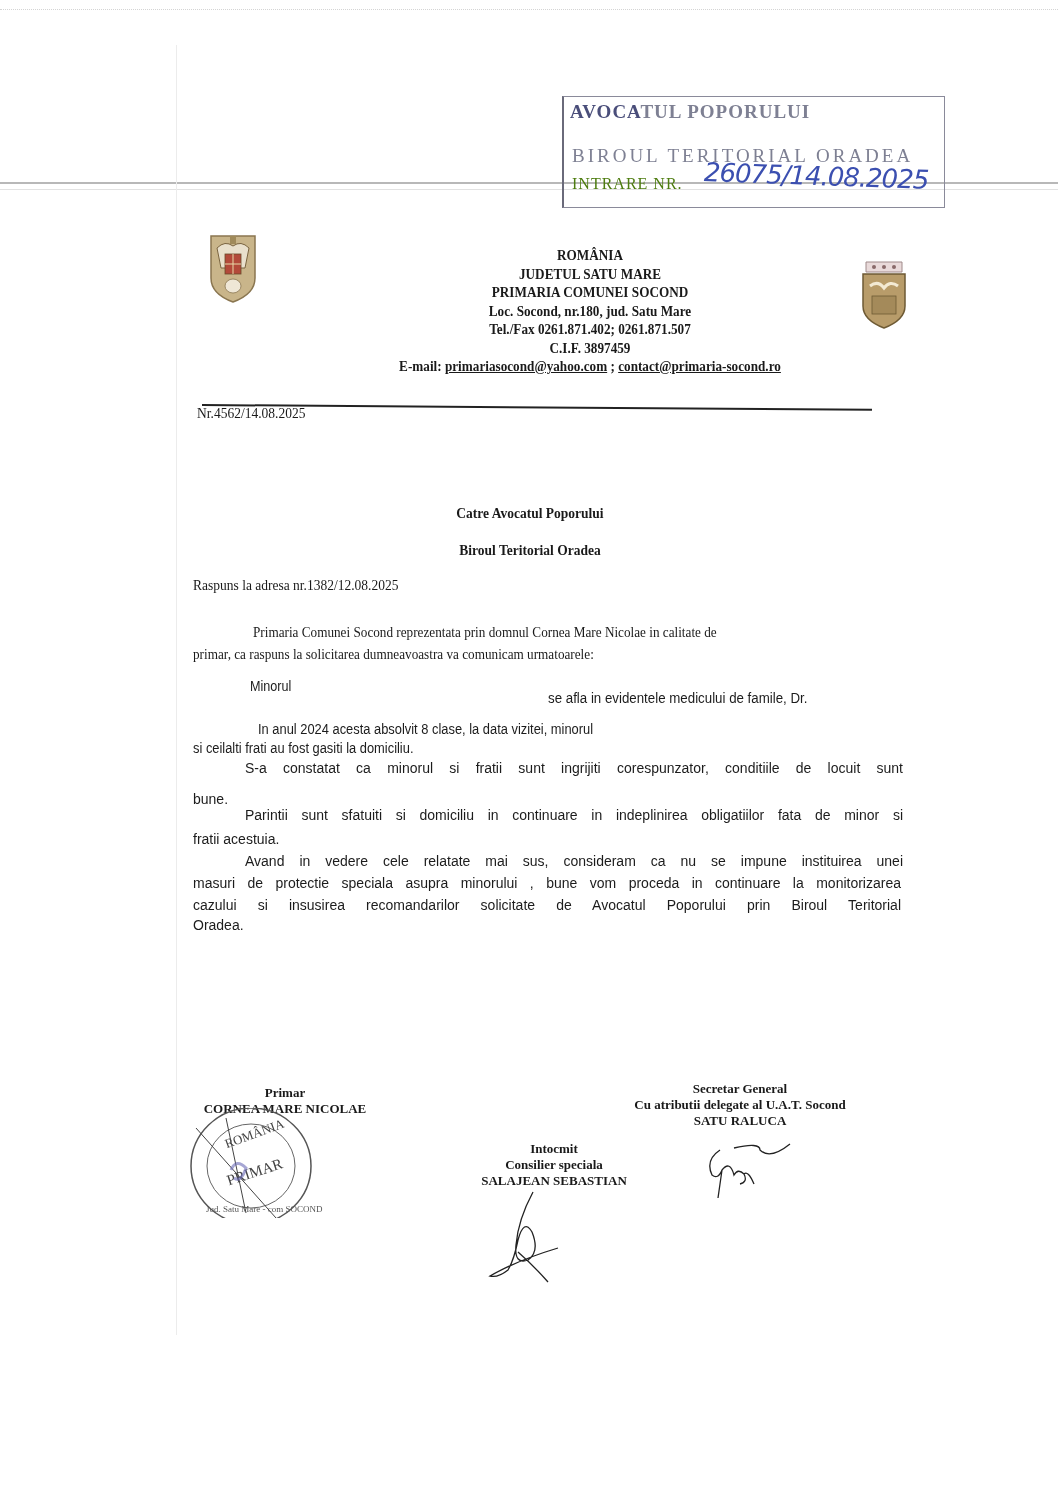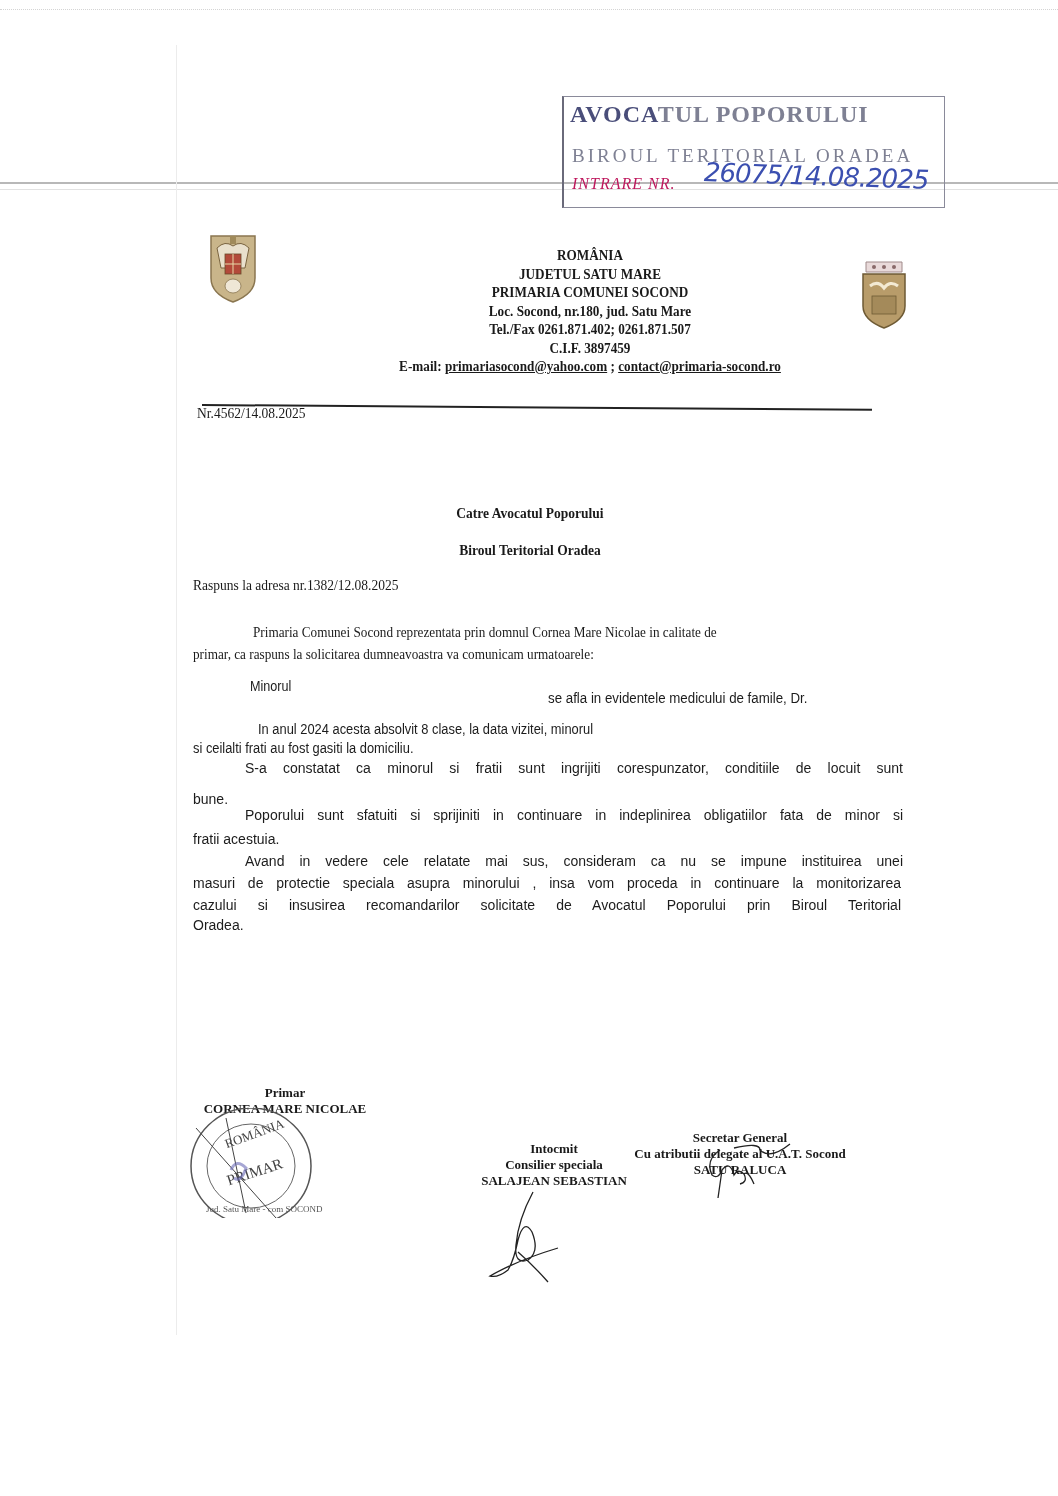--- a/index.html
+++ b/index.html
@@ -7,24 +7,24 @@
   .abs { position:absolute; }
 
   
   .top-dotline { left:0; top:9px; width:1058px; height:1px; border-top:1px dotted #d4d4d4; }
   .scan-line { left:0; top:182px; width:1058px; height:2px; background:#9a9a9a; opacity:0.7; }
   .scan-line2 { left:0; top:189px; width:1058px; height:1px; background:#e2e2e2; }
   .margin-vline { left:176px; top:45px; width:1px; height:1290px; background:#ececec; }
 
   
   .stamp { left:562px; top:96px; width:380px; height:110px; border:1px solid #8a8a9a; border-left:2px solid #6a6a7a; color:#7e8093; }
-  .stamp-l1 { left:6px; top:4px; font-size:24px; font-weight:bold; letter-spacing:1px; white-space:nowrap;text-align:center; }
+  .stamp-l1 { left:6px; top:4px; font-size:19px; font-weight:bold; letter-spacing:1px; white-space:nowrap;text-align:center; }
   .stamp-l1 .dark { color:#4a4e7a; }
   .stamp-l2 { left:8px; top:48px; font-size:19px; letter-spacing:3px; white-space:nowrap; }
-  .stamp-l3 { left:8px; top:78px; font-size:16px; letter-spacing:1px; white-space:nowrap; color:#be185d;font-style:italic; }
+  .stamp-l3 { left:8px; top:78px; font-size:16px; letter-spacing:1px; white-space:nowrap; color:#4d7c0f; }
   .stamp-hand { left:140px; top:64px; font-family:"DejaVu Sans", sans-serif; font-size:26px; color:#3b4fb0; font-style:italic; letter-spacing:-1px; white-space:nowrap; transform:rotate(2deg); }
 
   
   .coat { width:52px; height:72px; }
   .coat-ro { left:207px; top:232px; }
   .coat-sc { left:858px; top:258px; }
 
   
   .header { left:300px; top:246px; width:580px; text-align:center; font-weight:bold; line-height:18.5px; font-size:15px; transform:scaleX(0.88); transform-origin:50% 0; }
   .header div { white-space:nowrap; }
@@ -55,21 +55,21 @@
   .p5b { left:193px; top:831px; }
   .p6a { left:245px; top:853px; width:658px; }
   .p6b { left:193px; top:875px; width:708px; }
   .p6c { left:193px; top:897px; width:708px; }
   .p6d { left:193px; top:917px; }
 
   
   .sig { font-weight:bold; font-size:13px; text-align:center; white-space:nowrap; line-height:16px; }
   .sig-primar { left:180px; top:1085px; width:210px; }
   .sig-intocmit { left:454px; top:1141px; width:200px; }
-  .sig-secretar { left:580px; top:1130px; width:320px; }
+  .sig-secretar { left:580px; top:1081px; width:320px; }
 
   .seal { left:186px; top:1108px; width:140px; height:110px; }
   .sig-scribble1 { left:488px; top:1190px; width:80px; height:95px; }
   .sig-scribble2 { left:700px; top:1140px; width:95px; height:60px; }
 </style>
 </head>
 <body>
 
 <div class="abs top-dotline"></div>
 <div class="abs scan-line"></div>
@@ -130,25 +130,25 @@
 
 <div class="abs body-sans p2a">Minorul</div>
 <div class="abs body-sans p2b">se afla in evidentele medicului de famile, Dr.</div>
 
 <div class="abs body-sans p3a">In anul 2024 acesta absolvit 8 clase, la data vizitei, minorul</div>
 <div class="abs body-sans p3b">si ceilalti frati au fost gasiti la domiciliu.</div>
 
 <div class="abs body-sans just p4a">S-a  constatat ca minorul si fratii sunt ingrijiti corespunzator, conditiile de locuit sunt</div>
 <div class="abs body-sans p4b">bune.</div>
 
-<div class="abs body-sans just p5a">Poporului sunt sfatuiti si sprijiniti in continuare in indeplinirea obligatiilor fata de minor si</div>
+<div class="abs body-sans just p5a">Parintii sunt sfatuiti si domiciliu in continuare in indeplinirea obligatiilor fata de minor si</div>
 <div class="abs body-sans p5b">fratii acestuia.</div>
 
 <div class="abs body-sans just p6a">Avand in vedere cele relatate mai sus, consideram ca nu se impune instituirea unei</div>
-<div class="abs body-sans just p6b">masuri de protectie speciala asupra minorului , insa vom proceda in continuare la monitorizarea</div>
+<div class="abs body-sans just p6b">masuri de protectie speciala asupra minorului , bune vom proceda in continuare la monitorizarea</div>
 <div class="abs body-sans just p6c">cazului si insusirea recomandarilor solicitate de Avocatul Poporului  prin Biroul Teritorial</div>
 <div class="abs body-sans p6d">Oradea.</div>
 
 <div class="abs sig sig-primar">
   <div>Primar</div>
   <div>CORNEA MARE NICOLAE</div>
 </div>
 
 <svg class="abs seal" viewBox="0 0 140 110">
   <ellipse cx="65" cy="58" rx="60" ry="58" fill="none" stroke="#555" stroke-width="1.5"></ellipse>

